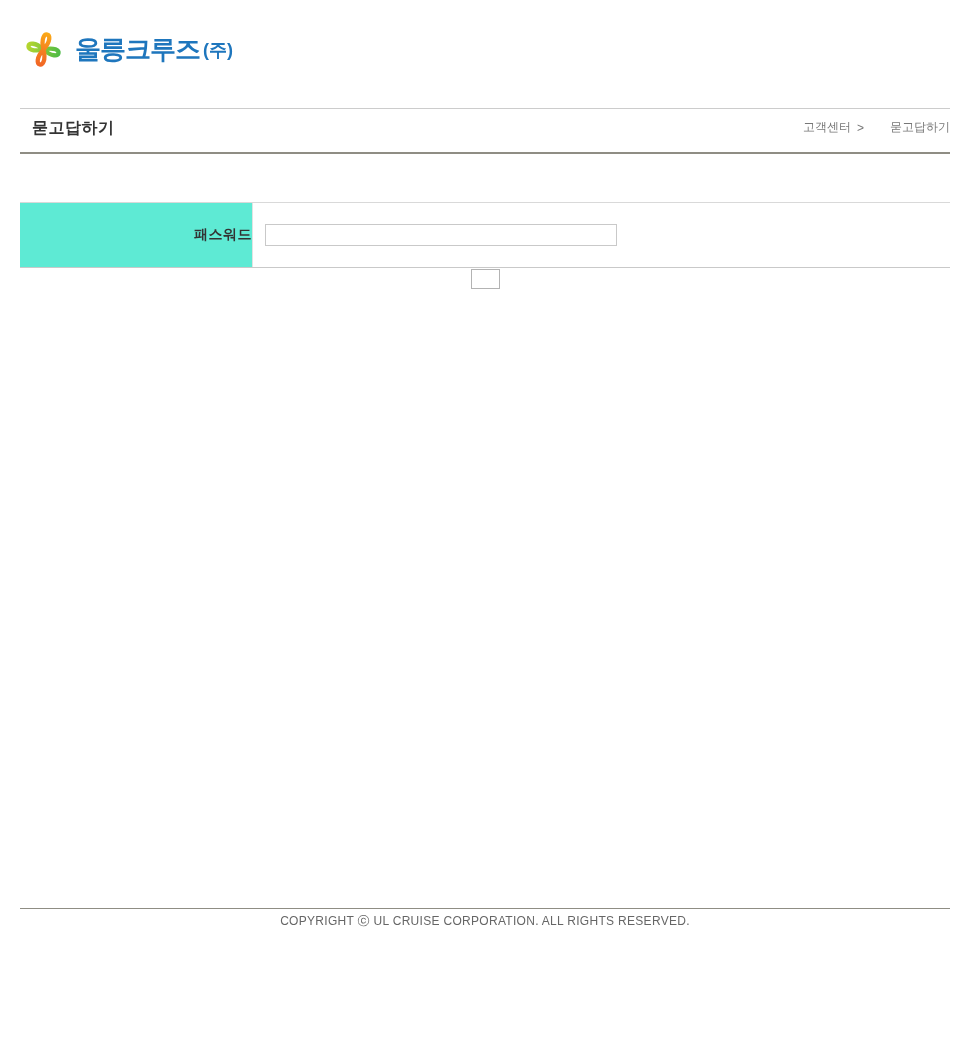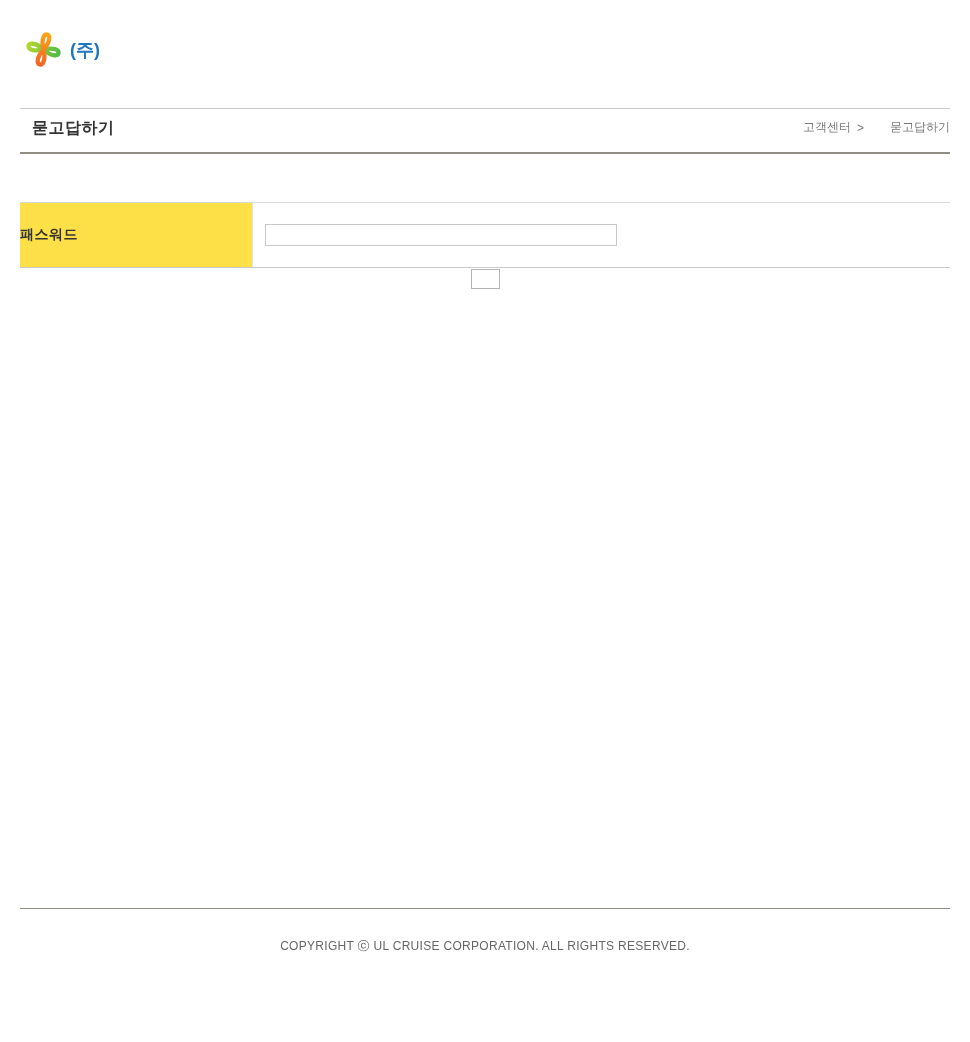--- a/index.html
+++ b/index.html
@@ -75,25 +75,25 @@
   .pw-table {
     position: absolute;
     left: 20px; top: 202px;
     width: 930px; height: 66px;
     border-top: 1px solid #d9d9d9;
     border-bottom: 1px solid #c9c9c9;
     display: flex;
   }
   .pw-th {
     width: 233px;
-    background: #fde047;
+    background: #5eead4;
     border-right: 1px solid #e2e2e2;
     display: flex;
     align-items: center;
-    justify-content: flex-start;
+    justify-content: flex-end;
     font-size: 14px;
     font-weight: bold;
     color: #333333;
     letter-spacing: 0.5px;
   }
   .pw-td {
     flex: 1;
     display: flex;
     align-items: center;
     padding-left: 12px;
@@ -125,21 +125,21 @@
 
   
   .footer-line {
     position: absolute;
     left: 20px; top: 908px;
     width: 930px; height: 1px;
     background: #8f8d84;
   }
   .footer-text {
     position: absolute;
-    left: 0; top: 938px;
+    left: 0; top: 913px;
     width: 970px;
     text-align: center;
     font-size: 12px;
     color: #666666;
     letter-spacing: 0.3px;
   }
 </style>
 </head>
 <body>
 
@@ -156,20 +156,21 @@
           <stop offset="0" stop-color="#cbdb2a"></stop>
           <stop offset="1" stop-color="#39b54a"></stop>
         </linearGradient>
       </defs>
       <g transform="rotate(14 24 24)" fill="none" stroke-linecap="round">
         <path d="M 24 24 C 3 13, 3 35, 24 24 C 45 13, 45 35, 24 24" stroke="url(#gradH)" stroke-width="4.4"></path>
         <path d="M 24 24 C 13 3, 35 3, 24 24 C 13 45, 35 45, 24 24" stroke="url(#gradV)" stroke-width="4.4"></path>
       </g>
     </svg>
   </span>
+  <span class="logo-text">울릉크루즈</span>
   <span class="logo-suffix">(주)</span>
 </a>
 
 <div class="hairline-top"></div>
 
 <h2 class="page-title">묻고답하기</h2>
 
 <div class="breadcrumb">
   <a class="crumb">고객센터</a>
   <span class="sep">&gt;</span>

